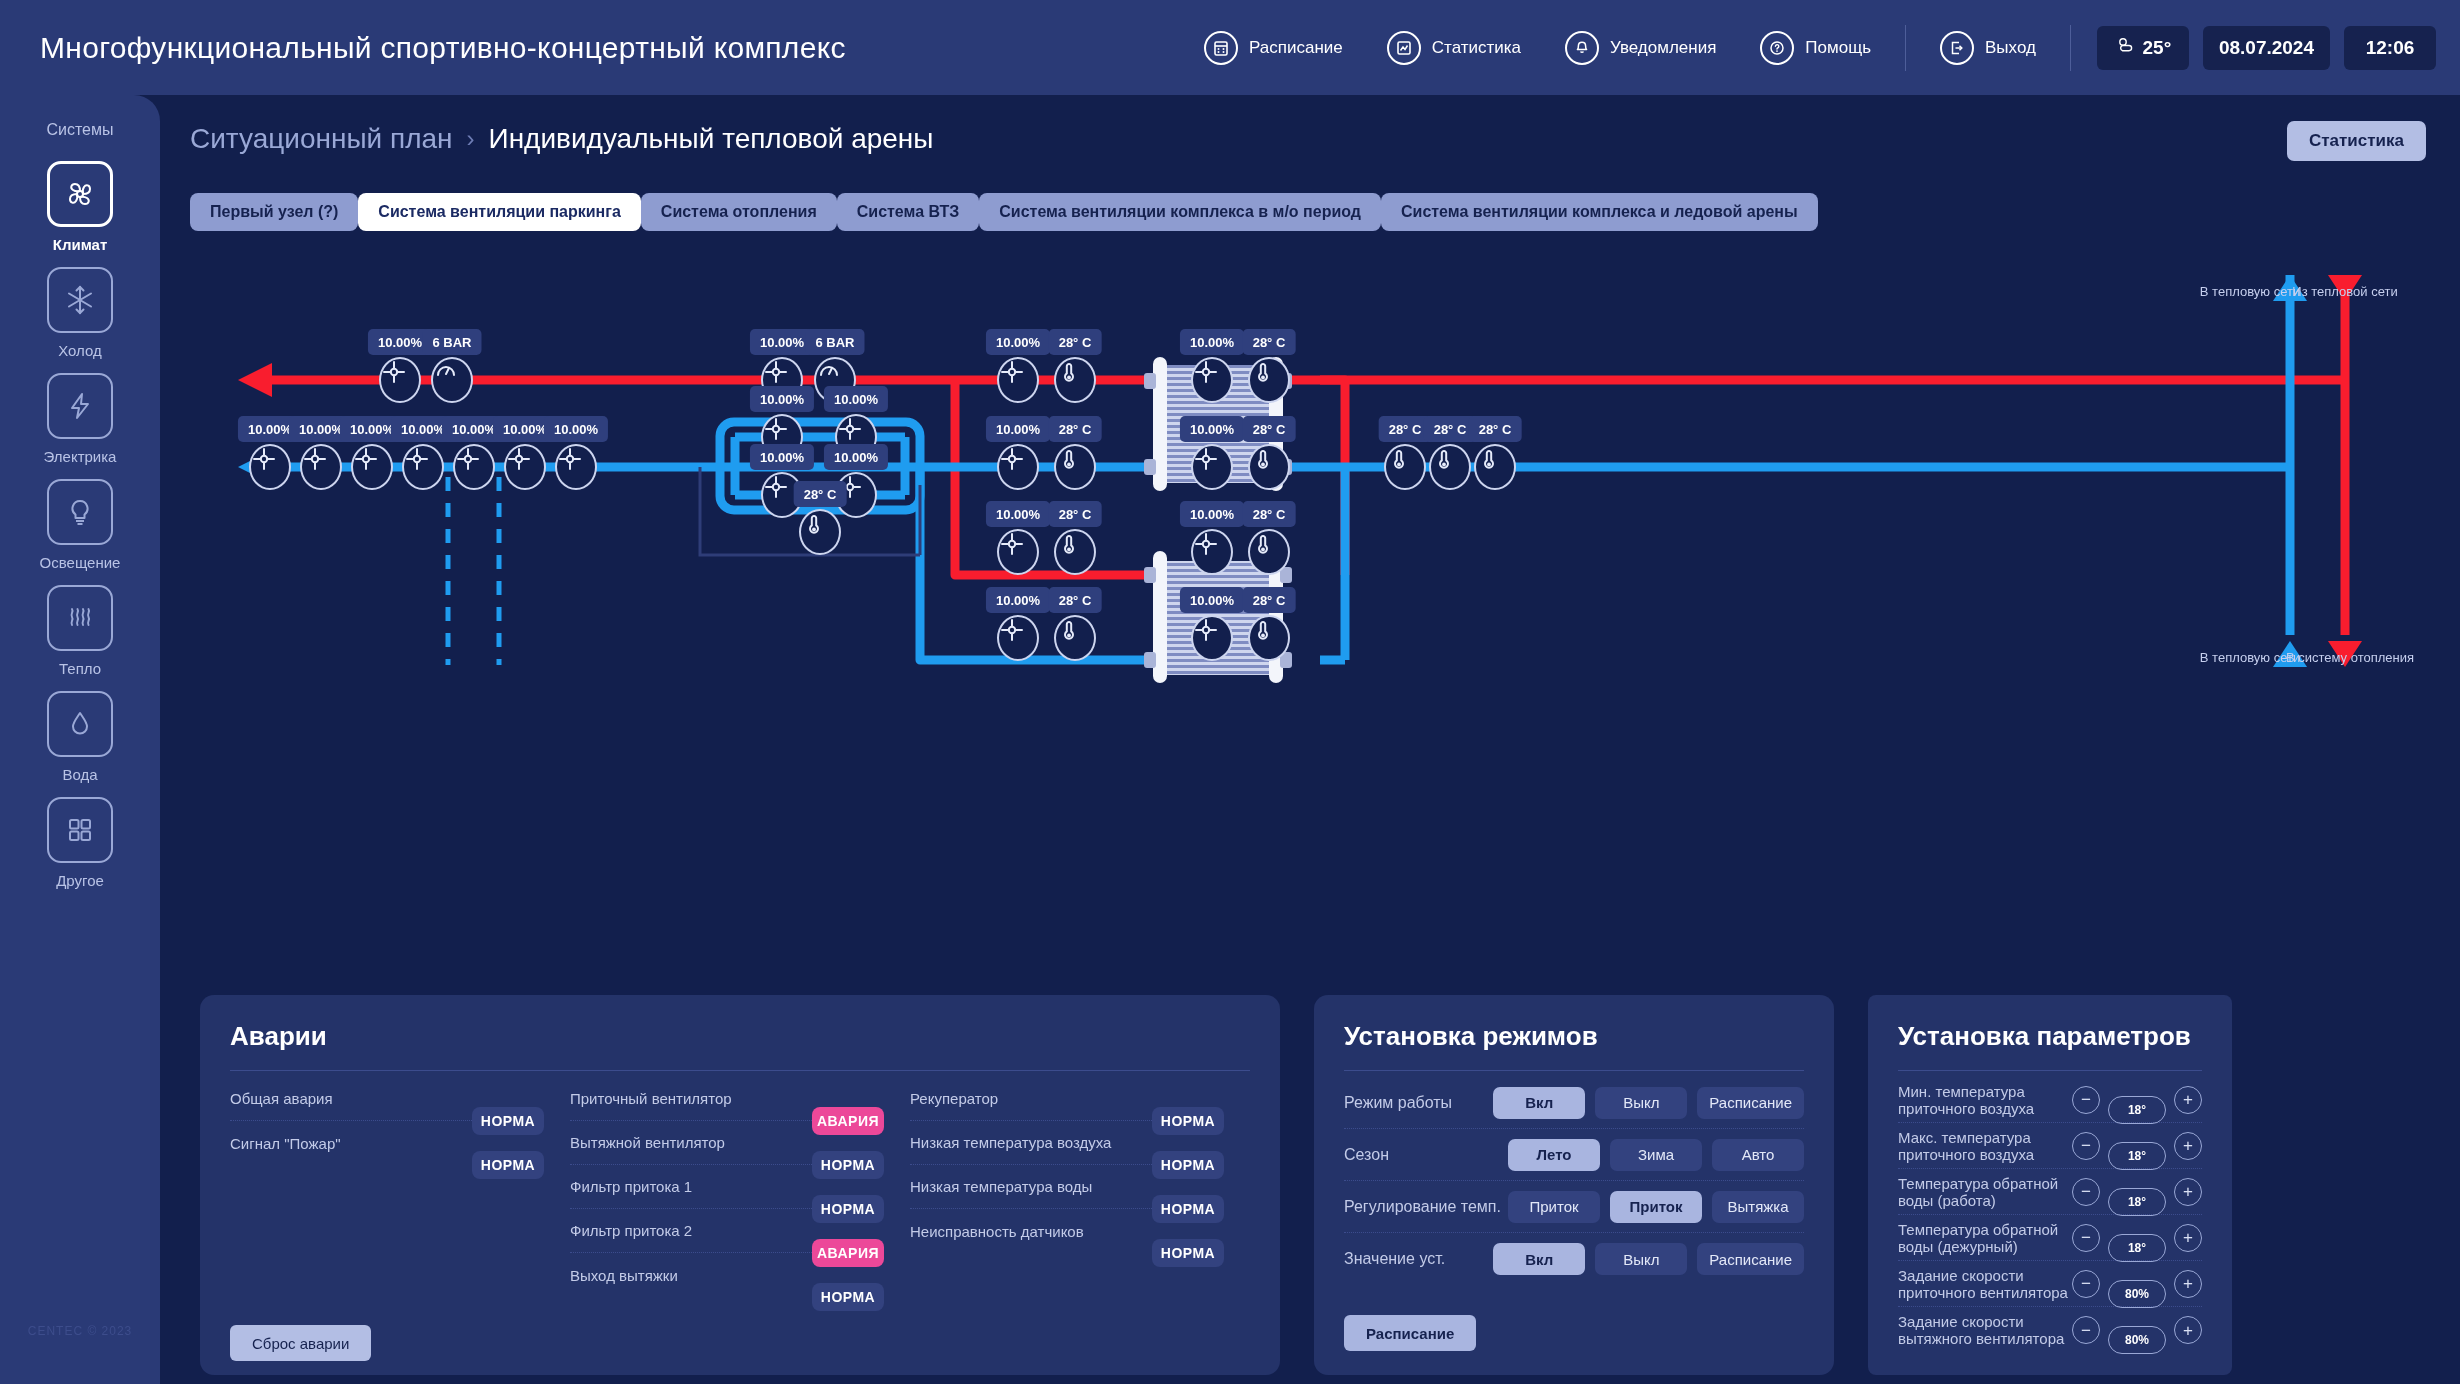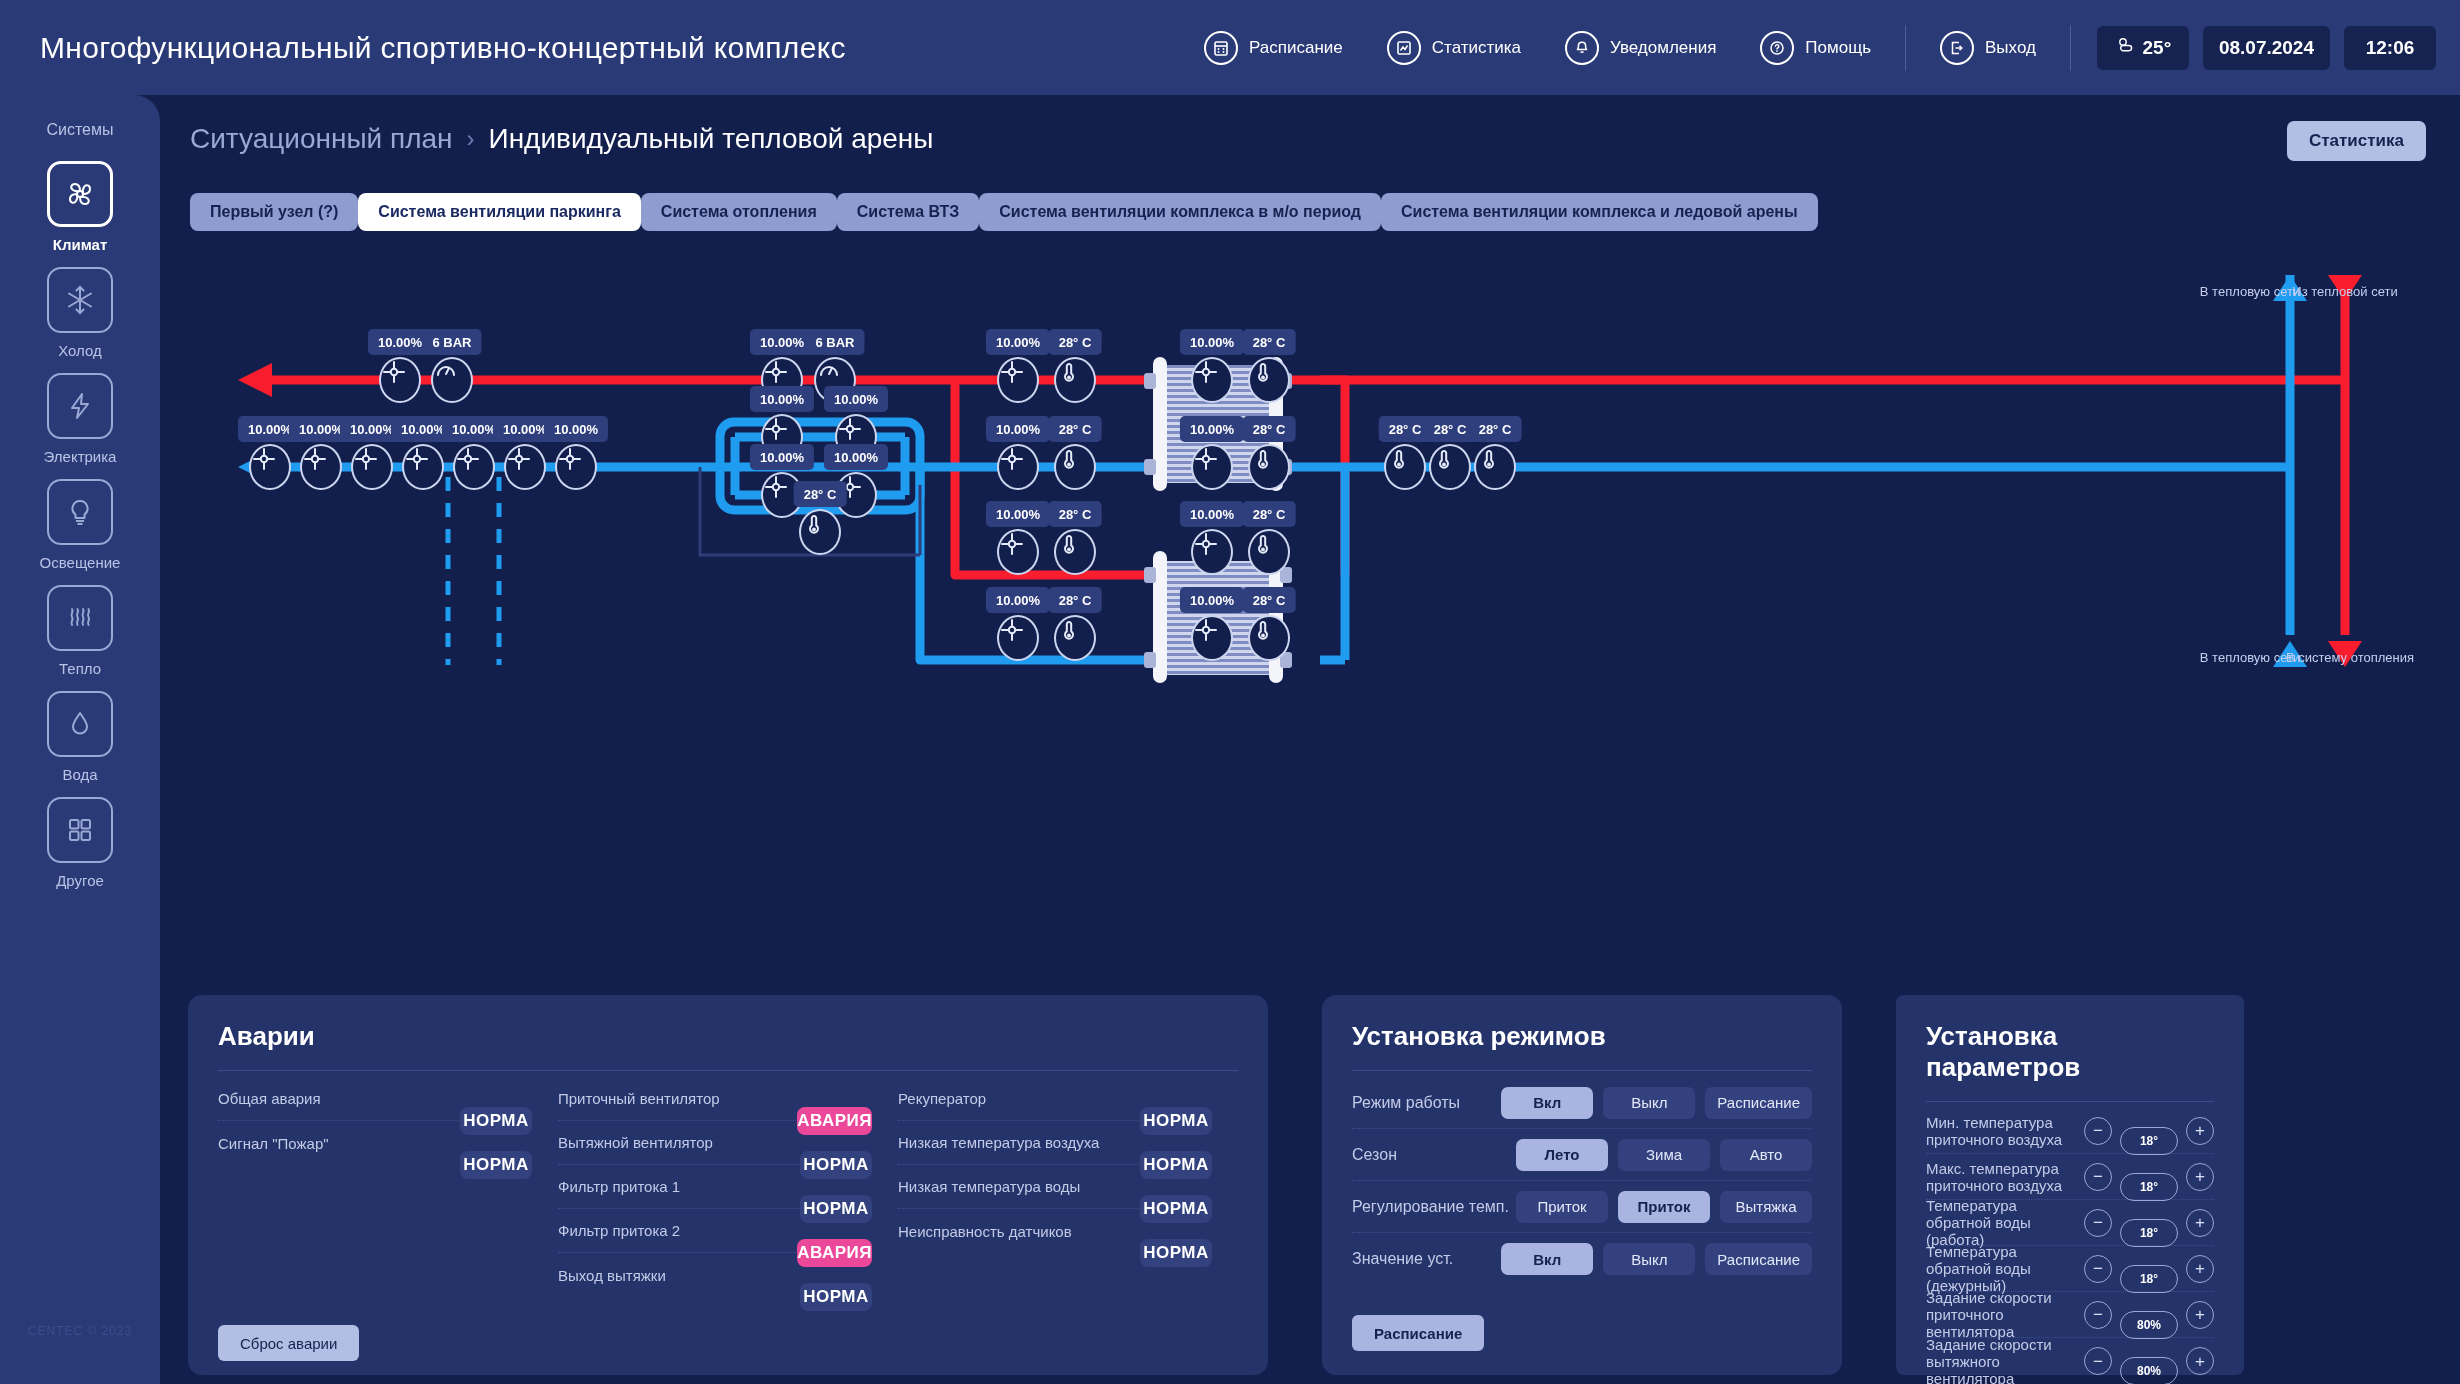--- a/index.html
+++ b/index.html
@@ -82,40 +82,40 @@
     border:2px solid #cdd5ef;background:#121f4d;
     display:flex;align-items:center;justify-content:center;
     transform:translate(-50%,-50%);cursor:pointer;
   }
   .endlbl{
     position:absolute;font-size:13px;color:#c6cfee;white-space:nowrap;
     transform:translate(-50%,-50%);
   }
 
   
-  .panels{position:absolute;left:0;top:900px;width:2112px;height:380px;display:flex;gap:54px;padding:0 28px;}
+  .panels{position:absolute;left:0;top:900px;width:2112px;height:380px;display:flex;gap:34px;padding:0 40px;}
   .panel{background:#243369;border-radius:14px;padding:26px 30px;}
   .p-alarms{flex:0 0 1080px;}
   .p-modes{flex:0 0 520px;}
   .p-params{flex:1;border-radius:8px;}
   .p-title{font-size:26px;font-weight:bold;color:#fff;margin-bottom:18px;}
   .p-rule{height:1px;background:#3c4c8d;margin-bottom:6px;}
 
   .alarm-cols{display:flex;gap:0;}
   .alarm-col{flex:1;padding-right:26px;}
   .alarm-row{
     display:flex;align-items:center;justify-content:space-between;
     height:44px;border-bottom:1px dotted #3c4c8d;
   }
   .alarm-row:last-child{border-bottom:none;}
   .alarm-name{font-size:15px;color:#c3cbe8;}
   .pill{
     height:28px;min-width:72px;border-radius:8px;background:#33427f;
     display:flex;align-items:center;justify-content:center;
-    font-size:17px;font-weight:bold;color:#fff;letter-spacing:.5px;margin-top:44px;
+    font-size:14px;font-weight:bold;color:#fff;letter-spacing:.5px;margin-top:44px;
   }
   .pill.alarm{background:#ec4899;}
   .reset-btn{
     margin-top:28px;height:36px;padding:0 22px;background:#b3bee4;color:#16224f;
     border:none;border-radius:6px;font-size:15px;cursor:pointer;font-family:inherit;
   }
 
   .mode-row{display:flex;align-items:center;height:52px;border-bottom:1px dotted #3c4c8d;}
   .mode-row:last-of-type{border-bottom:none;}
   .mode-label{flex:1;font-size:16px;color:#c3cbe8;}

